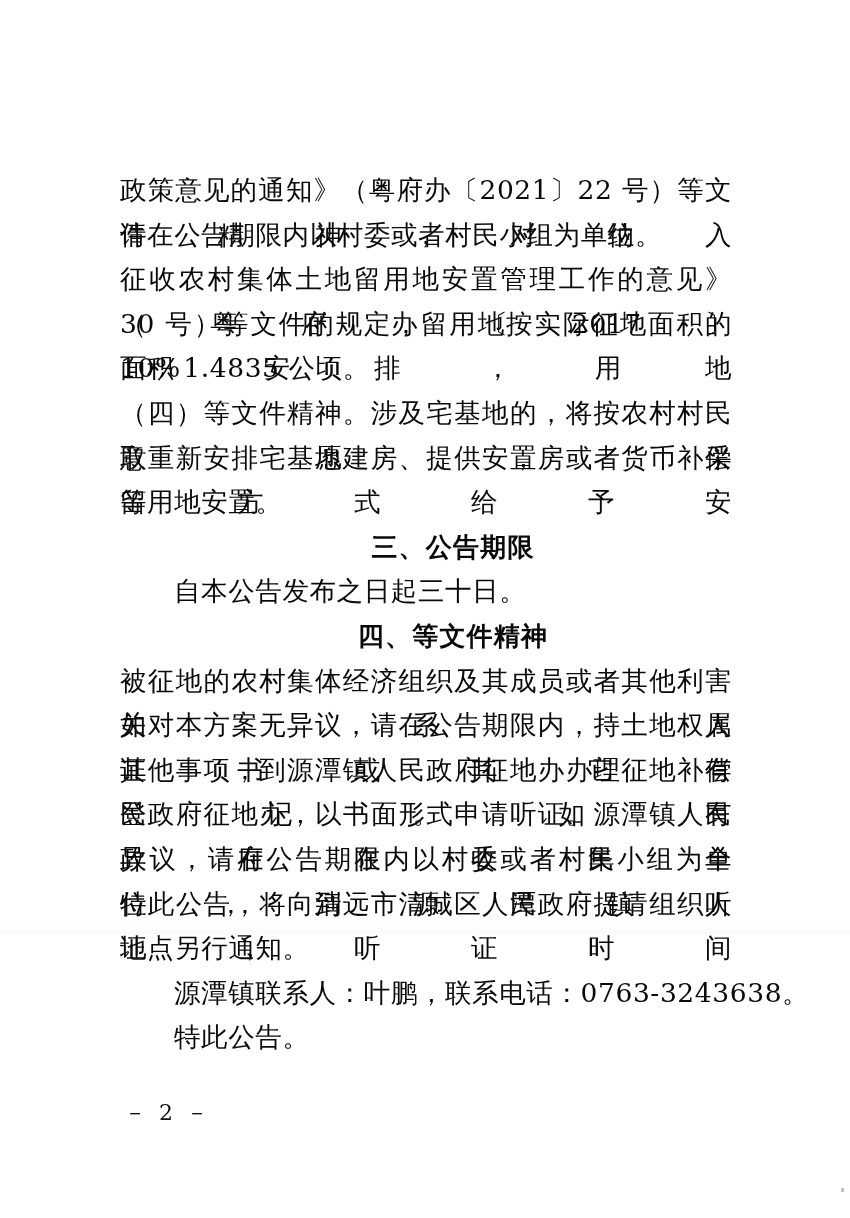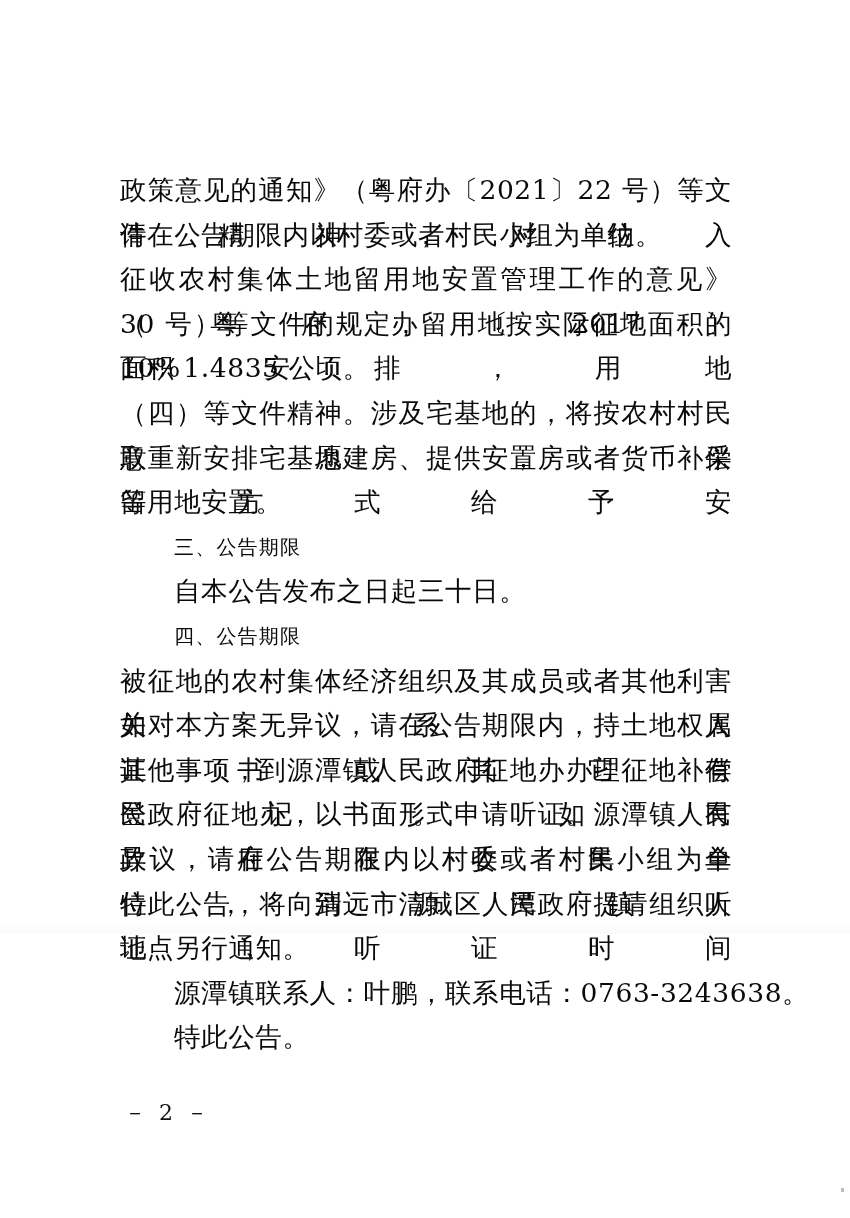--- a/index.html
+++ b/index.html
@@ -83,27 +83,28 @@
   }
 
   
   .indent2 {
     padding-left: 54px;
   }
 
   
   .heading {
     font-family: "DejaVu Sans", "Liberation Sans", sans-serif;
-    font-weight: 400;
-    font-size: 20px;
+    font-weight: 700;
+    font-size: 26px;
     letter-spacing: 1.2px;
     padding-left: 54px;
     height: 44.6px;
     line-height: 44.6px;
     white-space: pre;
+    text-align: center;
   }
 
   
   .page-number {
     position: absolute;
     left: 124px;
     top: 1082px;
     font-size: 22px;
     letter-spacing: 3px;
     font-family: "DejaVu Serif", "Liberation Serif", serif;
@@ -131,21 +132,21 @@
 
     <div class="para">
       <div class="line just">（四）等文件精神。涉及宅基地的，将按农村村民意愿，采</div>
       <div class="line just">取重新安排宅基地建房、提供安置房或者货币补偿等方式给予安</div>
       <div class="line just last">留用地安置。</div>
     </div>
 
     <div class="heading">三、公告期限</div>
     <div class="line indent2 last">自本公告发布之日起三十日。</div>
 
-    <div class="heading">四、公告期限</div>
+    <div class="heading">四、等文件精神</div>
     <div class="para">
       <div class="line just">被征地的农村集体经济组织及其成员或者其他利害关系人</div>
       <div class="line just">如对本方案无异议，请在公告期限内，持土地权属证书或其它有</div>
       <div class="line just">其他事项，到源潭镇人民政府征地办办理征地补偿登记。如有</div>
       <div class="line just">民政府征地办，以书面形式申请听证。源潭镇人民政府在收集全</div>
       <div class="line just">异议，请在公告期限内以村委或者村民小组为单位，到源潭镇人</div>
       <div class="line just">特此公告，将向清远市清城区人民政府提请组织听证，听证时间</div>
       <div class="line just last">地点另行通知。</div>
     </div>
 

